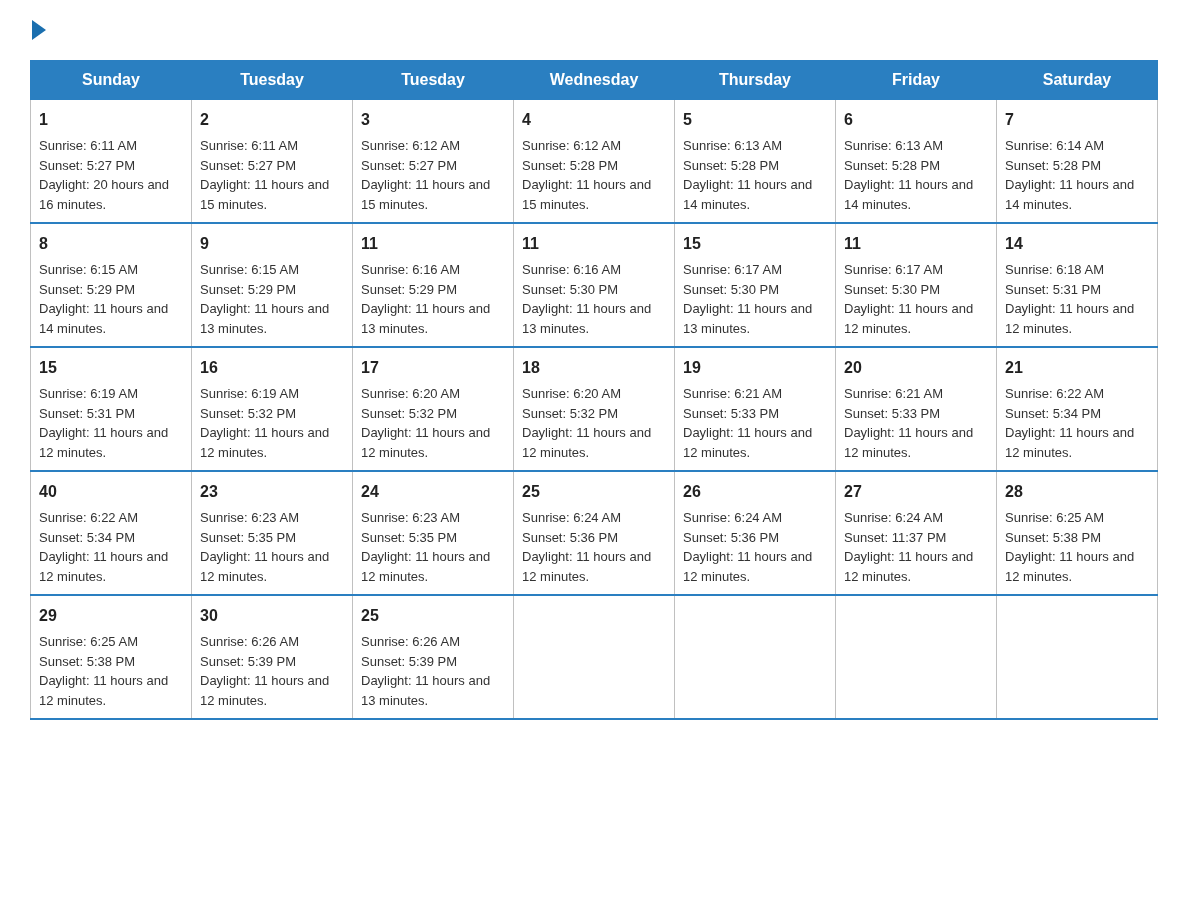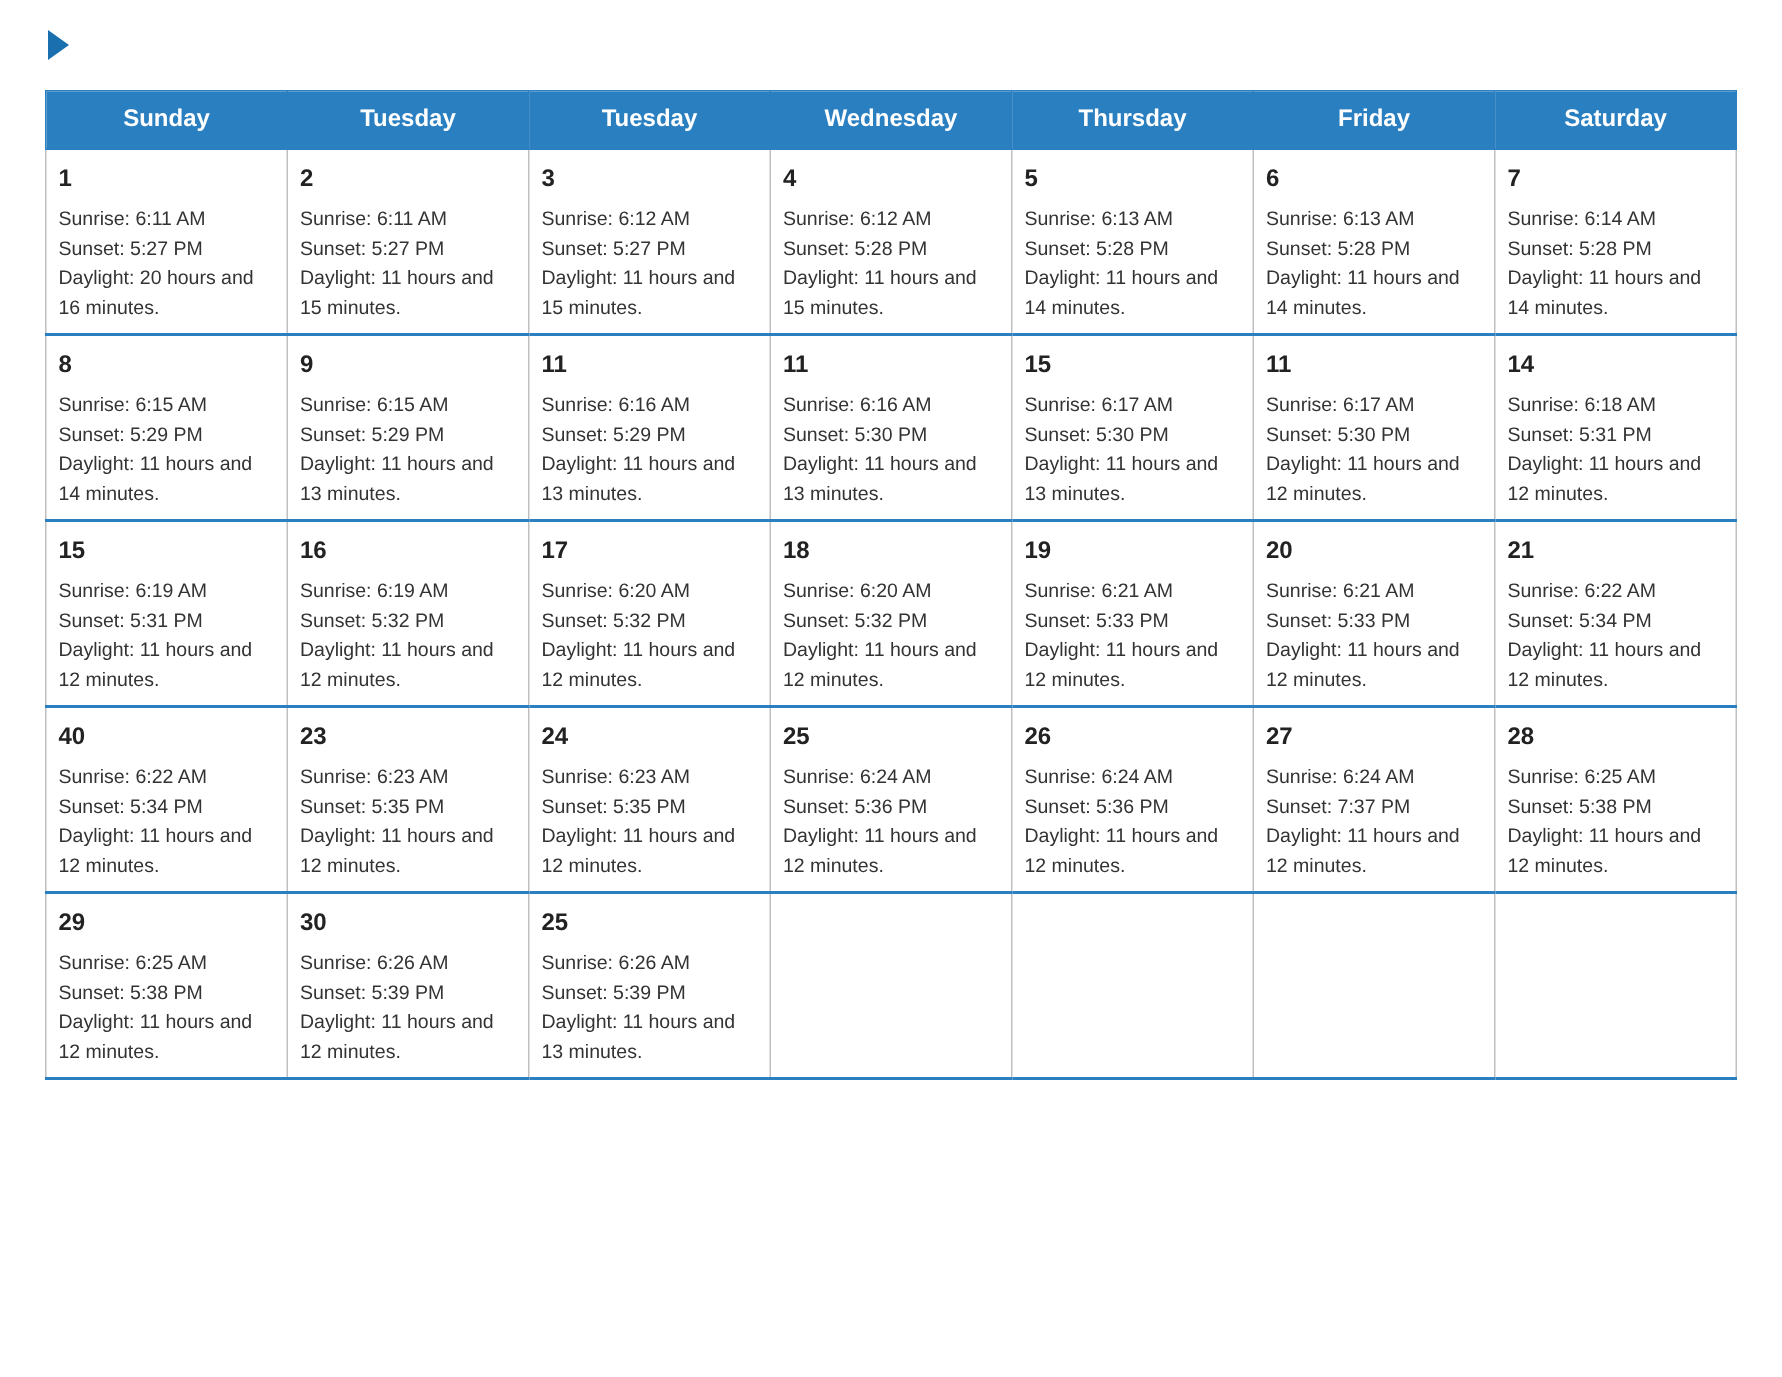--- a/index.html
+++ b/index.html
@@ -152,21 +152,21 @@
         <td><span class="day-num">19</span><span class="cell-info">Sunrise: 6:21 AM</span><br><span class="cell-info">Sunset: 5:33 PM</span><br><span class="cell-info">Daylight: 11 hours and 12 minutes.</span></td>
         <td><span class="day-num">20</span><span class="cell-info">Sunrise: 6:21 AM</span><br><span class="cell-info">Sunset: 5:33 PM</span><br><span class="cell-info">Daylight: 11 hours and 12 minutes.</span></td>
         <td><span class="day-num">21</span><span class="cell-info">Sunrise: 6:22 AM</span><br><span class="cell-info">Sunset: 5:34 PM</span><br><span class="cell-info">Daylight: 11 hours and 12 minutes.</span></td>
       </tr>
       <tr class="week-row">
         <td><span class="day-num">40</span><span class="cell-info">Sunrise: 6:22 AM</span><br><span class="cell-info">Sunset: 5:34 PM</span><br><span class="cell-info">Daylight: 11 hours and 12 minutes.</span></td>
         <td><span class="day-num">23</span><span class="cell-info">Sunrise: 6:23 AM</span><br><span class="cell-info">Sunset: 5:35 PM</span><br><span class="cell-info">Daylight: 11 hours and 12 minutes.</span></td>
         <td><span class="day-num">24</span><span class="cell-info">Sunrise: 6:23 AM</span><br><span class="cell-info">Sunset: 5:35 PM</span><br><span class="cell-info">Daylight: 11 hours and 12 minutes.</span></td>
         <td><span class="day-num">25</span><span class="cell-info">Sunrise: 6:24 AM</span><br><span class="cell-info">Sunset: 5:36 PM</span><br><span class="cell-info">Daylight: 11 hours and 12 minutes.</span></td>
         <td><span class="day-num">26</span><span class="cell-info">Sunrise: 6:24 AM</span><br><span class="cell-info">Sunset: 5:36 PM</span><br><span class="cell-info">Daylight: 11 hours and 12 minutes.</span></td>
-        <td><span class="day-num">27</span><span class="cell-info">Sunrise: 6:24 AM</span><br><span class="cell-info">Sunset: 7:37 PM</span><br><span class="cell-info">Daylight: 11 hours and 12 minutes.</span></td>
+        <td><span class="day-num">27</span><span class="cell-info">Sunrise: 6:24 AM</span><br><span class="cell-info">Sunset: 11:37 PM</span><br><span class="cell-info">Daylight: 11 hours and 12 minutes.</span></td>
         <td><span class="day-num">28</span><span class="cell-info">Sunrise: 6:25 AM</span><br><span class="cell-info">Sunset: 5:38 PM</span><br><span class="cell-info">Daylight: 11 hours and 12 minutes.</span></td>
       </tr>
       <tr class="week-row">
         <td><span class="day-num">29</span><span class="cell-info">Sunrise: 6:25 AM</span><br><span class="cell-info">Sunset: 5:38 PM</span><br><span class="cell-info">Daylight: 11 hours and 12 minutes.</span></td>
         <td><span class="day-num">30</span><span class="cell-info">Sunrise: 6:26 AM</span><br><span class="cell-info">Sunset: 5:39 PM</span><br><span class="cell-info">Daylight: 11 hours and 12 minutes.</span></td>
         <td><span class="day-num">25</span><span class="cell-info">Sunrise: 6:26 AM</span><br><span class="cell-info">Sunset: 5:39 PM</span><br><span class="cell-info">Daylight: 11 hours and 13 minutes.</span></td>
         <td></td>
         <td></td>
         <td></td>
         <td></td>

